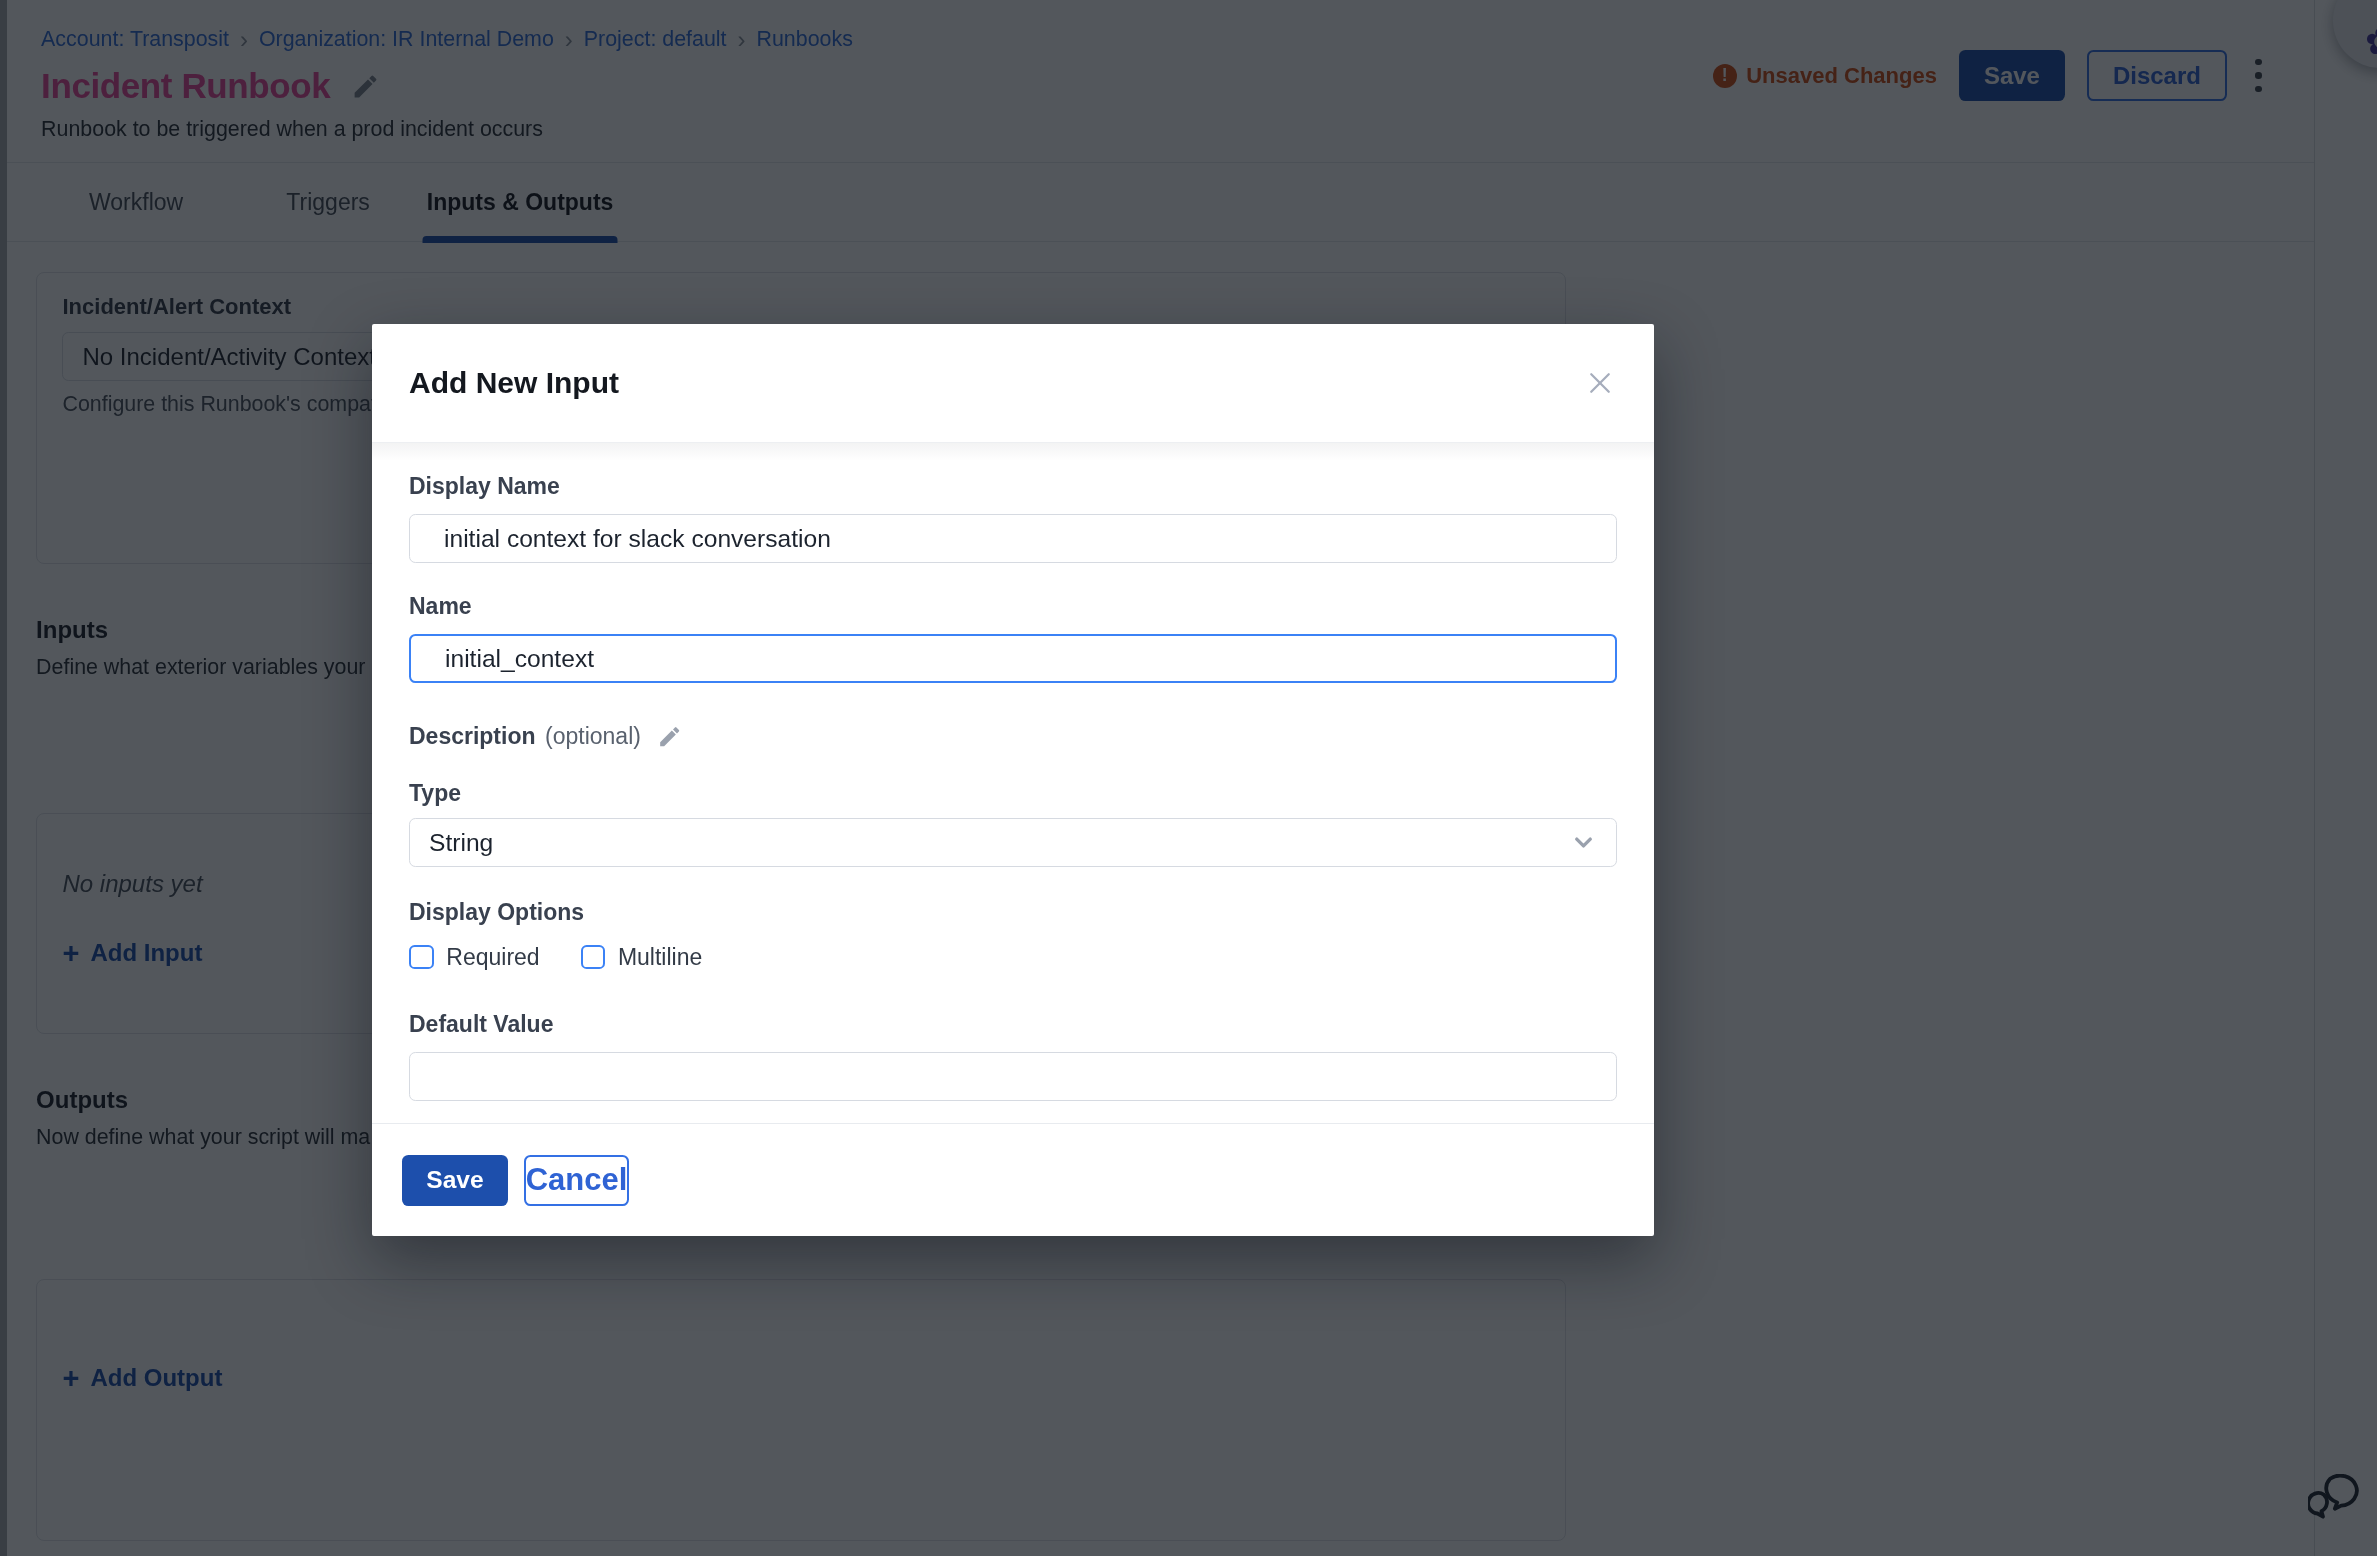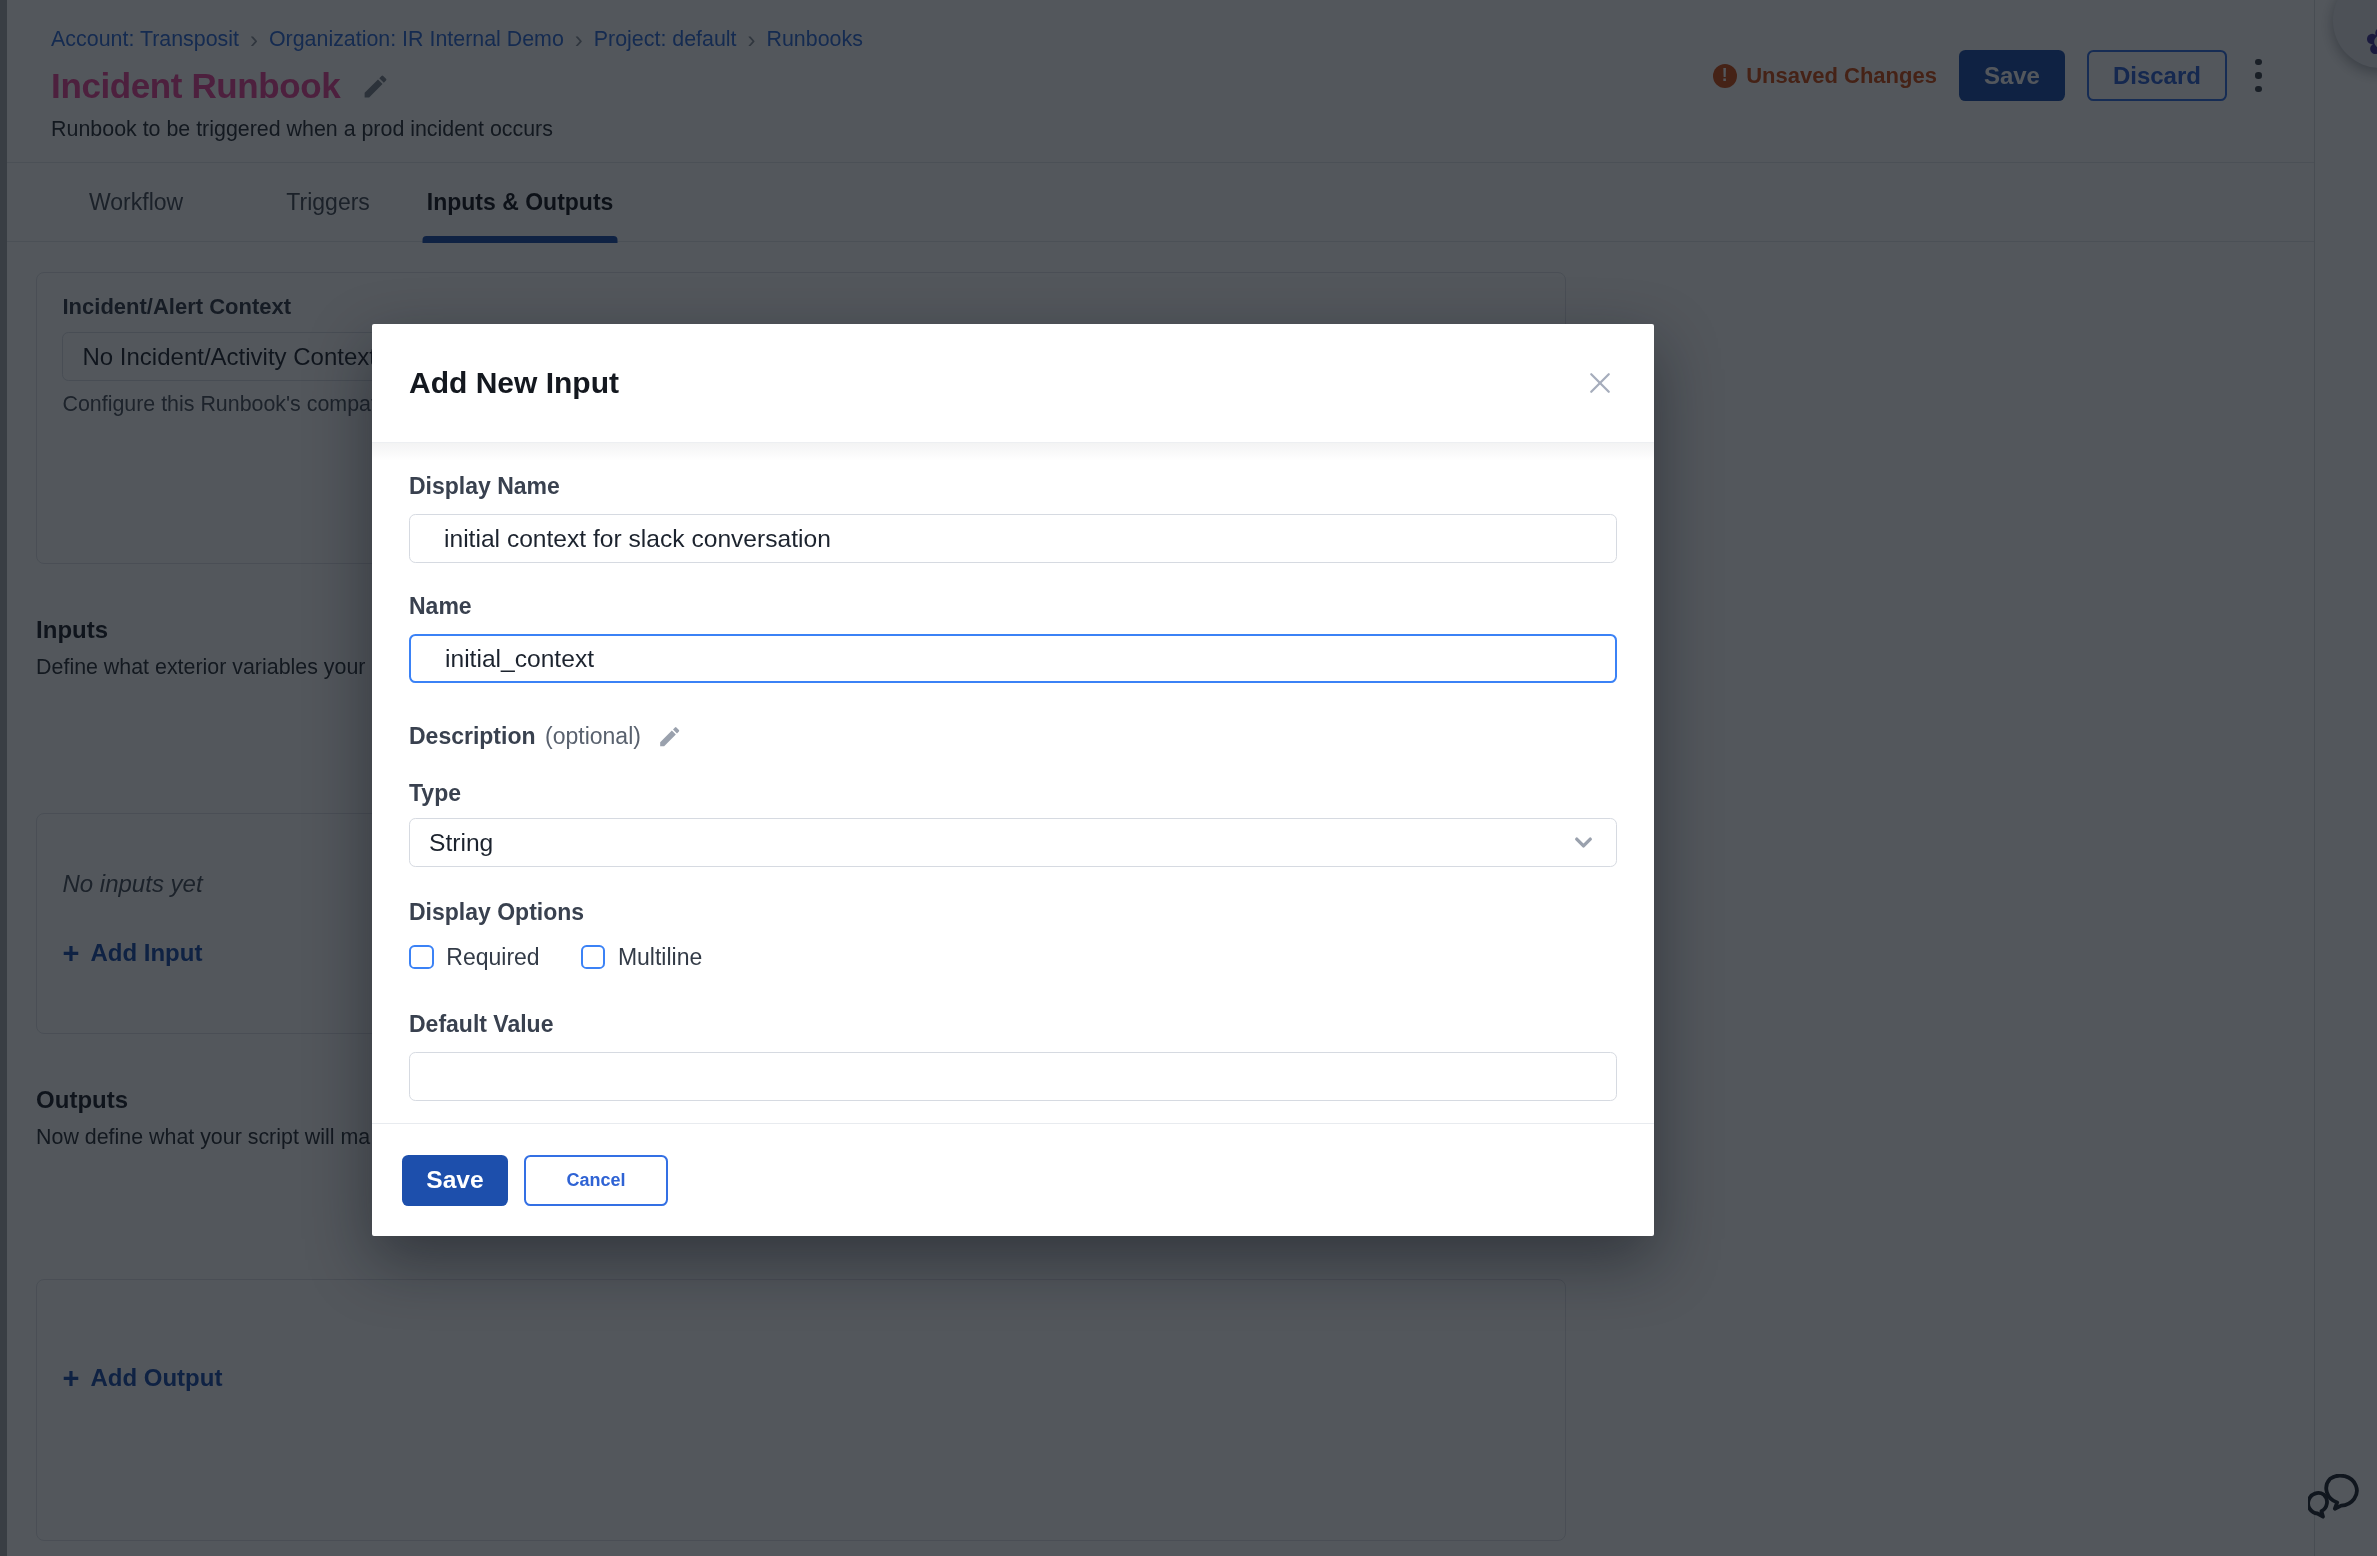--- a/index.html
+++ b/index.html
@@ -6,21 +6,21 @@
   html,body { width:2377px; height:1556px; }
   body { font-family:"Liberation Sans", sans-serif; background:#ffffff; overflow:hidden; position:relative; }
 
   .stage { position:absolute; inset:0; width:2377px; height:1556px; background:#fff; overflow:hidden; }
 
   .left-edge { position:absolute; left:0; top:0; width:7.1px; height:100%; background:#a9acb0; }
 
   .app { position:absolute; left:7.1px; top:0; width:2308px; height:1556px; background:#ffffff; border-right:1.6px solid #d9dce1; }
 
   
-  .hdr { position:relative; height:163px; border-bottom:1.6px solid #e4e7eb; padding-left:44px; }
+  .hdr { position:relative; height:163px; border-bottom:1.6px solid #e4e7eb; padding-left:34px; }
   .crumbs { padding-top:27px; font-size:21.4px; color:#2f6bd8; display:flex; align-items:center; gap:11px; }
   .crumb { color:#2f6bd8; cursor:pointer; }
   .crumb-sep { color:#8a919b; font-size:24px; line-height:21.4px; }
   .title-row { margin-top:14.3px; display:flex; align-items:center; gap:20.6px; }
   .page-title { font-size:35px; font-weight:700; color:#ec4899; letter-spacing:-0.4px; }
   .subtitle { margin-top:11px; font-size:21.4px; color:#2a2f36; }
 
   .hdr-actions { position:absolute; top:50px; right:46px; display:flex; align-items:center; gap:22px; }
   .unsaved { display:flex; align-items:center; gap:9.5px; color:#cf4e17; font-size:22px; font-weight:600; }
   .warn-dot { width:24px; height:24px; border-radius:50%; background:#cf4e17; color:#fff; font-size:17.5px; font-weight:700;
@@ -84,21 +84,21 @@
   .modal-select { margin-top:11px; height:49px; border:1.6px solid #d6dae1; border-radius:6.4px; display:flex; align-items:center;
                   justify-content:space-between; padding:0 19px; font-size:24.6px; color:#1c232e; cursor:pointer; background:#fff; }
   .opts-row { margin-top:17.5px; display:flex; align-items:center; gap:41px; }
   .cb-group { display:flex; align-items:center; gap:12.7px; cursor:pointer; }
   .checkbox { width:24.6px; height:24.6px; border:2.4px solid #3b82f6; border-radius:5.6px; background:#fff; }
   .cb-label { font-size:23px; color:#333b47; }
 
   .modal-footer { position:absolute; left:0; right:0; bottom:0; height:113px; border-top:1.6px solid #e8ebef;
                   display:flex; align-items:center; padding-left:30px; gap:16px; border-radius:0 0 11px 11px; background:#fff; }
   .ftr-save { width:106px; height:51px; font-size:24.6px; }
-  .ftr-cancel { width:144px; height:51px; font-size:18px; }
+  .ftr-cancel { width:105px; height:51px; font-size:31px; }
 
   svg { display:block; }
 </style>
 </head>
 <body>
 
 <div class="stage">
 
   <div class="left-edge"></div>
 

